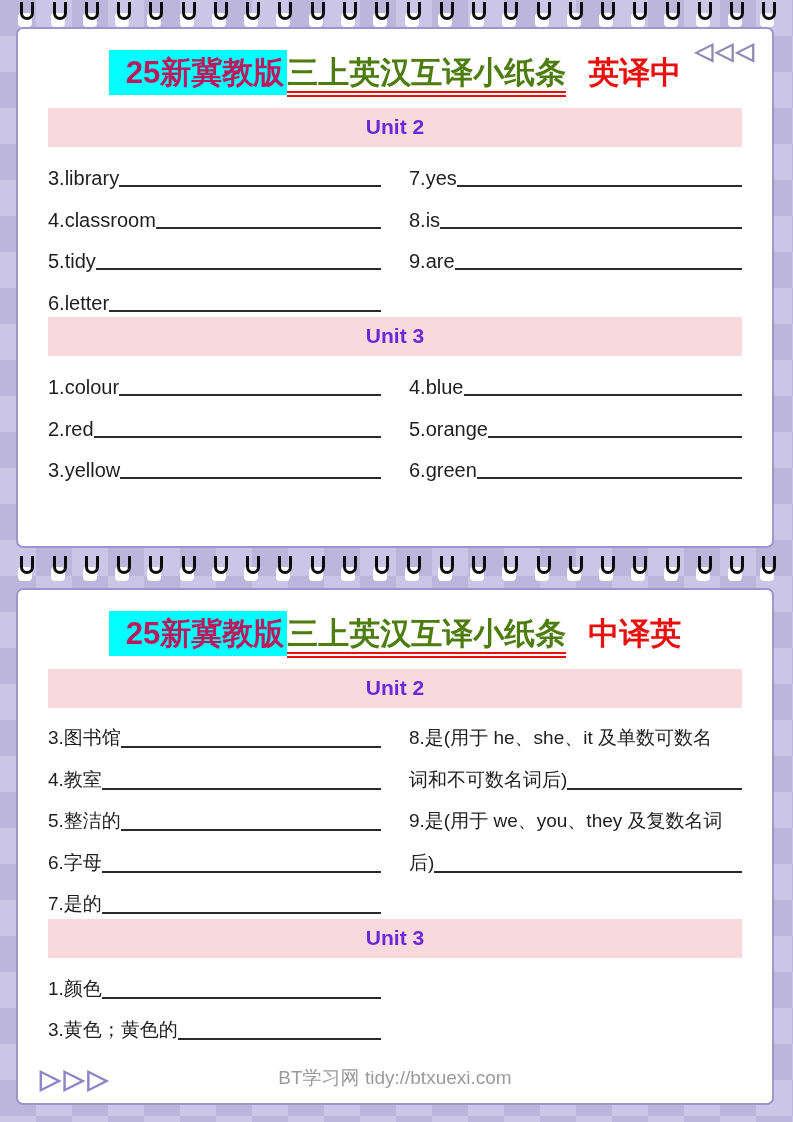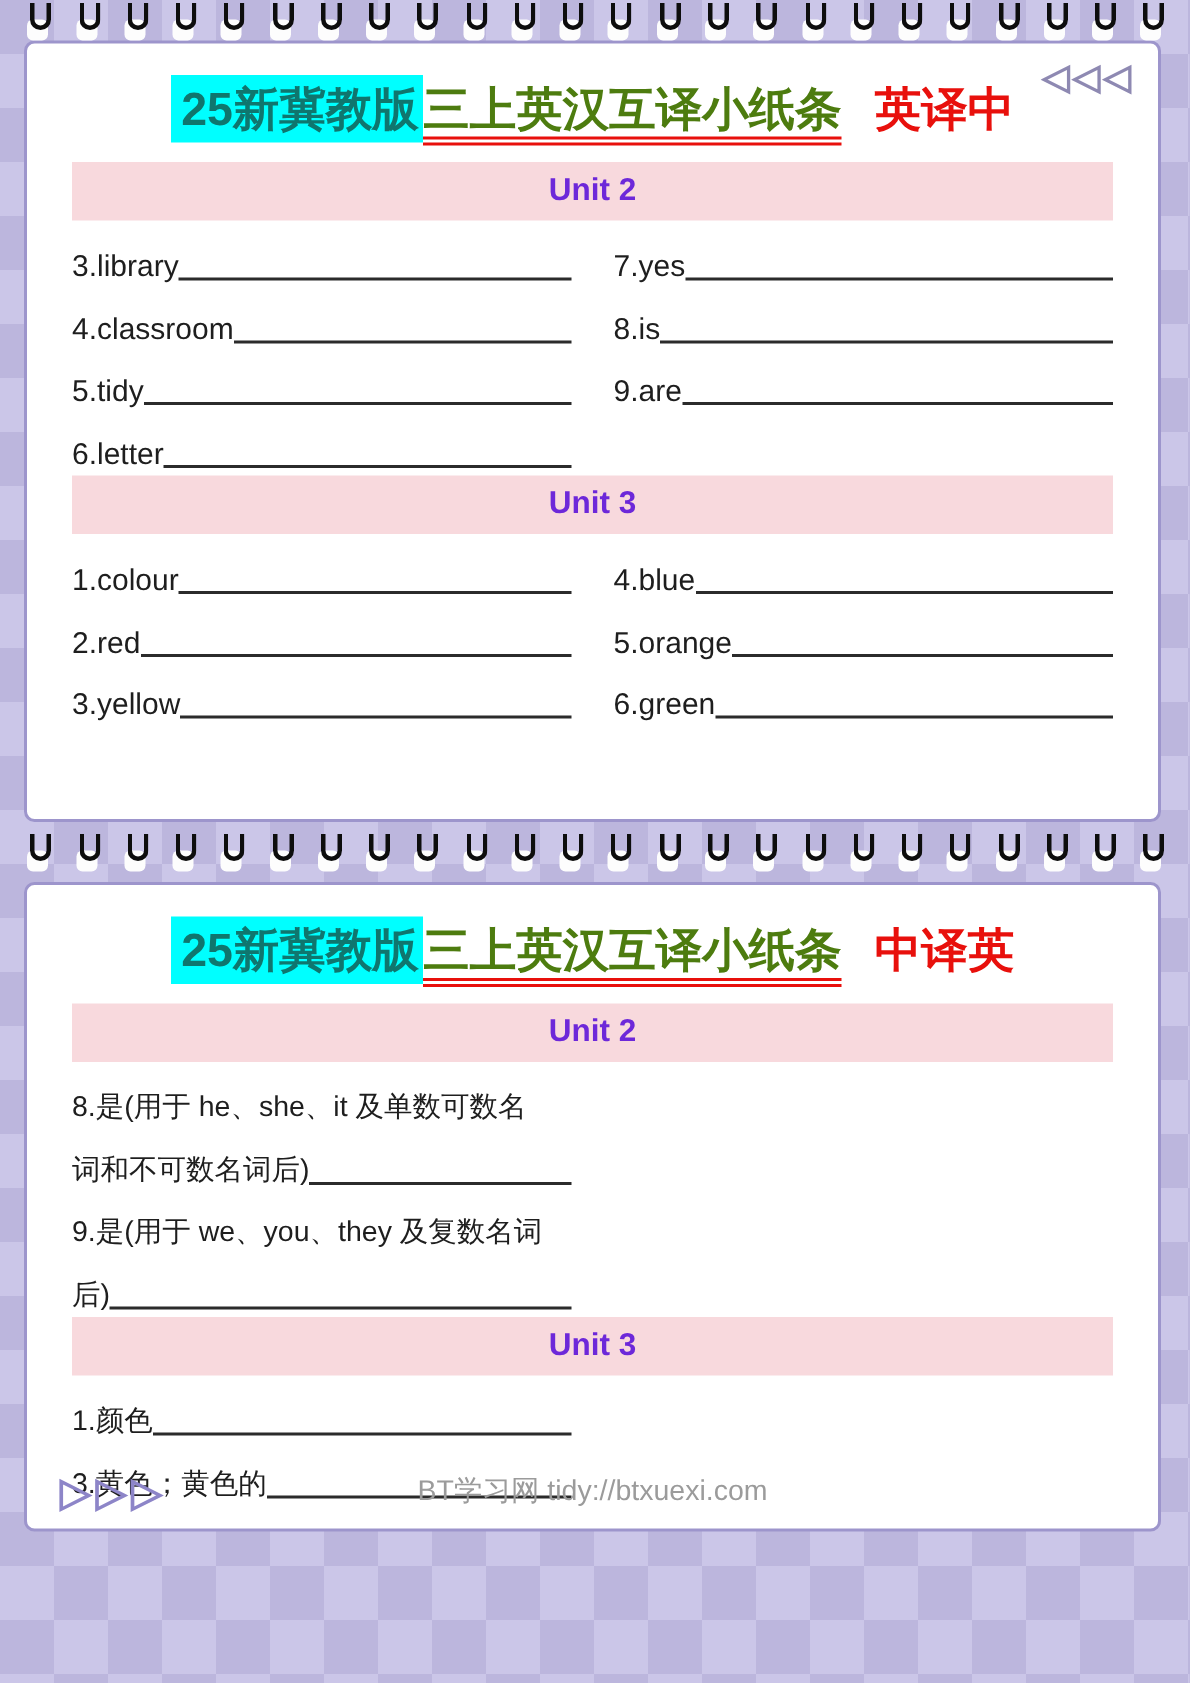--- a/index.html
+++ b/index.html
@@ -40,31 +40,31 @@
   
   .card {
     position: absolute; left: 16px; width: 758px;
     background: #ffffff;
     border: 2px solid #9d95cc;
     border-radius: 7px;
     box-sizing: border-box;
     z-index: 2;
   }
   #card1 { top: 27px; height: 521px; }
-  #card2 { top: 588px; height: 433px; }
+  #card2 { top: 588px; height: 517px; }
 
   .title-row {
     text-align: center;
     margin-top: 23px;
     font-size: 31px;
     font-weight: bold;
     white-space: nowrap;
     line-height: 1.35;
   }
-  .title-hl { background: #00ffff; color: #0f766e; padding: 5px 3px 5px 7px; }
+  .title-hl { background: #00ffff; color: #be185d; padding: 5px 3px 5px 17px; }
   .title-main {
     color: #4d7c0f;
     border-bottom: 6px double #e8100c;
     padding-bottom: 1px;
   }
   .title-suffix { color: #e8100c; margin-left: 22px; }
 
   .card-inner { padding: 0 30px; }
 
   .unit-band {
@@ -390,20 +390,42 @@
   </div>
 </div>
 
 <div class="card" id="card2">
   <div class="title-row"><span class="title-hl">25新冀教版</span><span class="title-main">三上英汉互译小纸条</span><span class="title-suffix">中译英</span></div>
   <div class="card-inner">
     <div class="unit-band">Unit 2</div>
     <div class="cols">
       <div class="col">
           <div class="item">
+            <span class="t">3.图书馆</span>
+            <span class="blank"></span>
+          </div>
+          <div class="item">
+            <span class="t">4.教室</span>
+            <span class="blank"></span>
+          </div>
+          <div class="item">
+            <span class="t">5.整洁的</span>
+            <span class="blank"></span>
+          </div>
+          <div class="item">
+            <span class="t">6.字母</span>
+            <span class="blank"></span>
+          </div>
+          <div class="item">
+            <span class="t">7.是的</span>
+            <span class="blank"></span>
+          </div>
+        </div>
+      <div class="col">
+          <div class="item">
             <span class="t">8.是(用于 he、she、it 及单数可数名</span>
           </div>
           <div class="item">
             <span class="t">词和不可数名词后)</span>
             <span class="blank"></span>
           </div>
           <div class="item">
             <span class="t">9.是(用于 we、you、they 及复数名词</span>
           </div>
           <div class="item">

